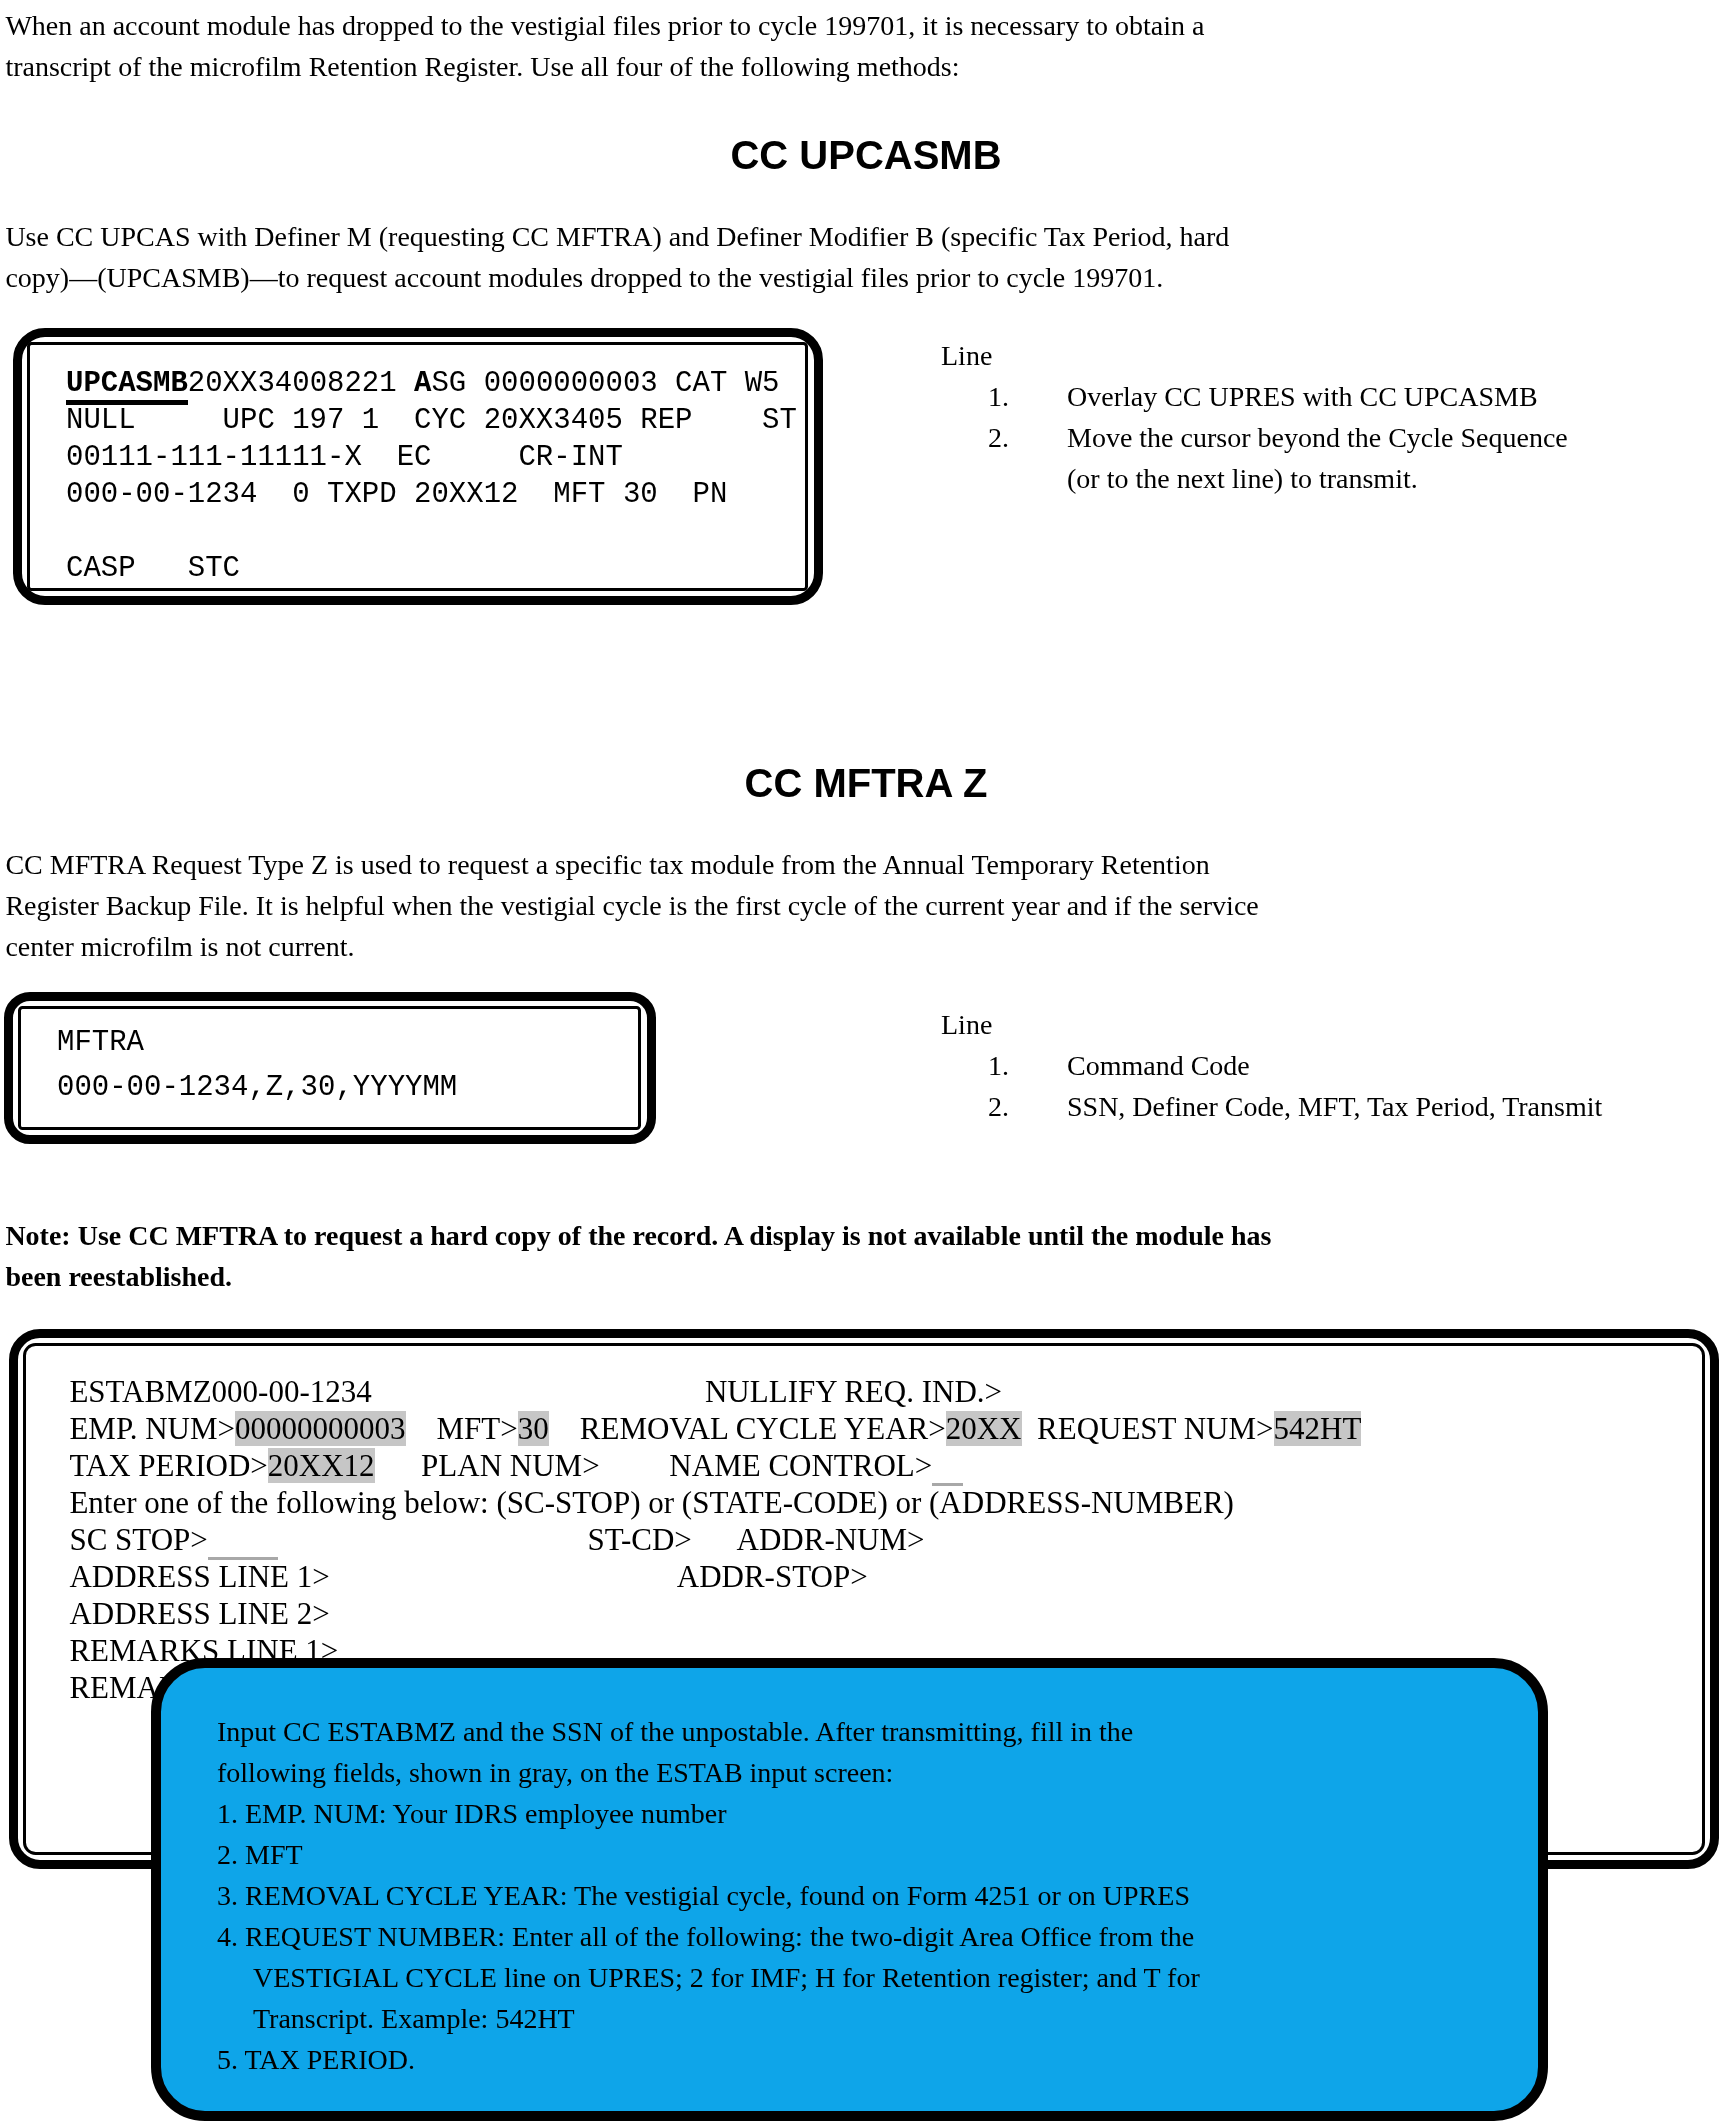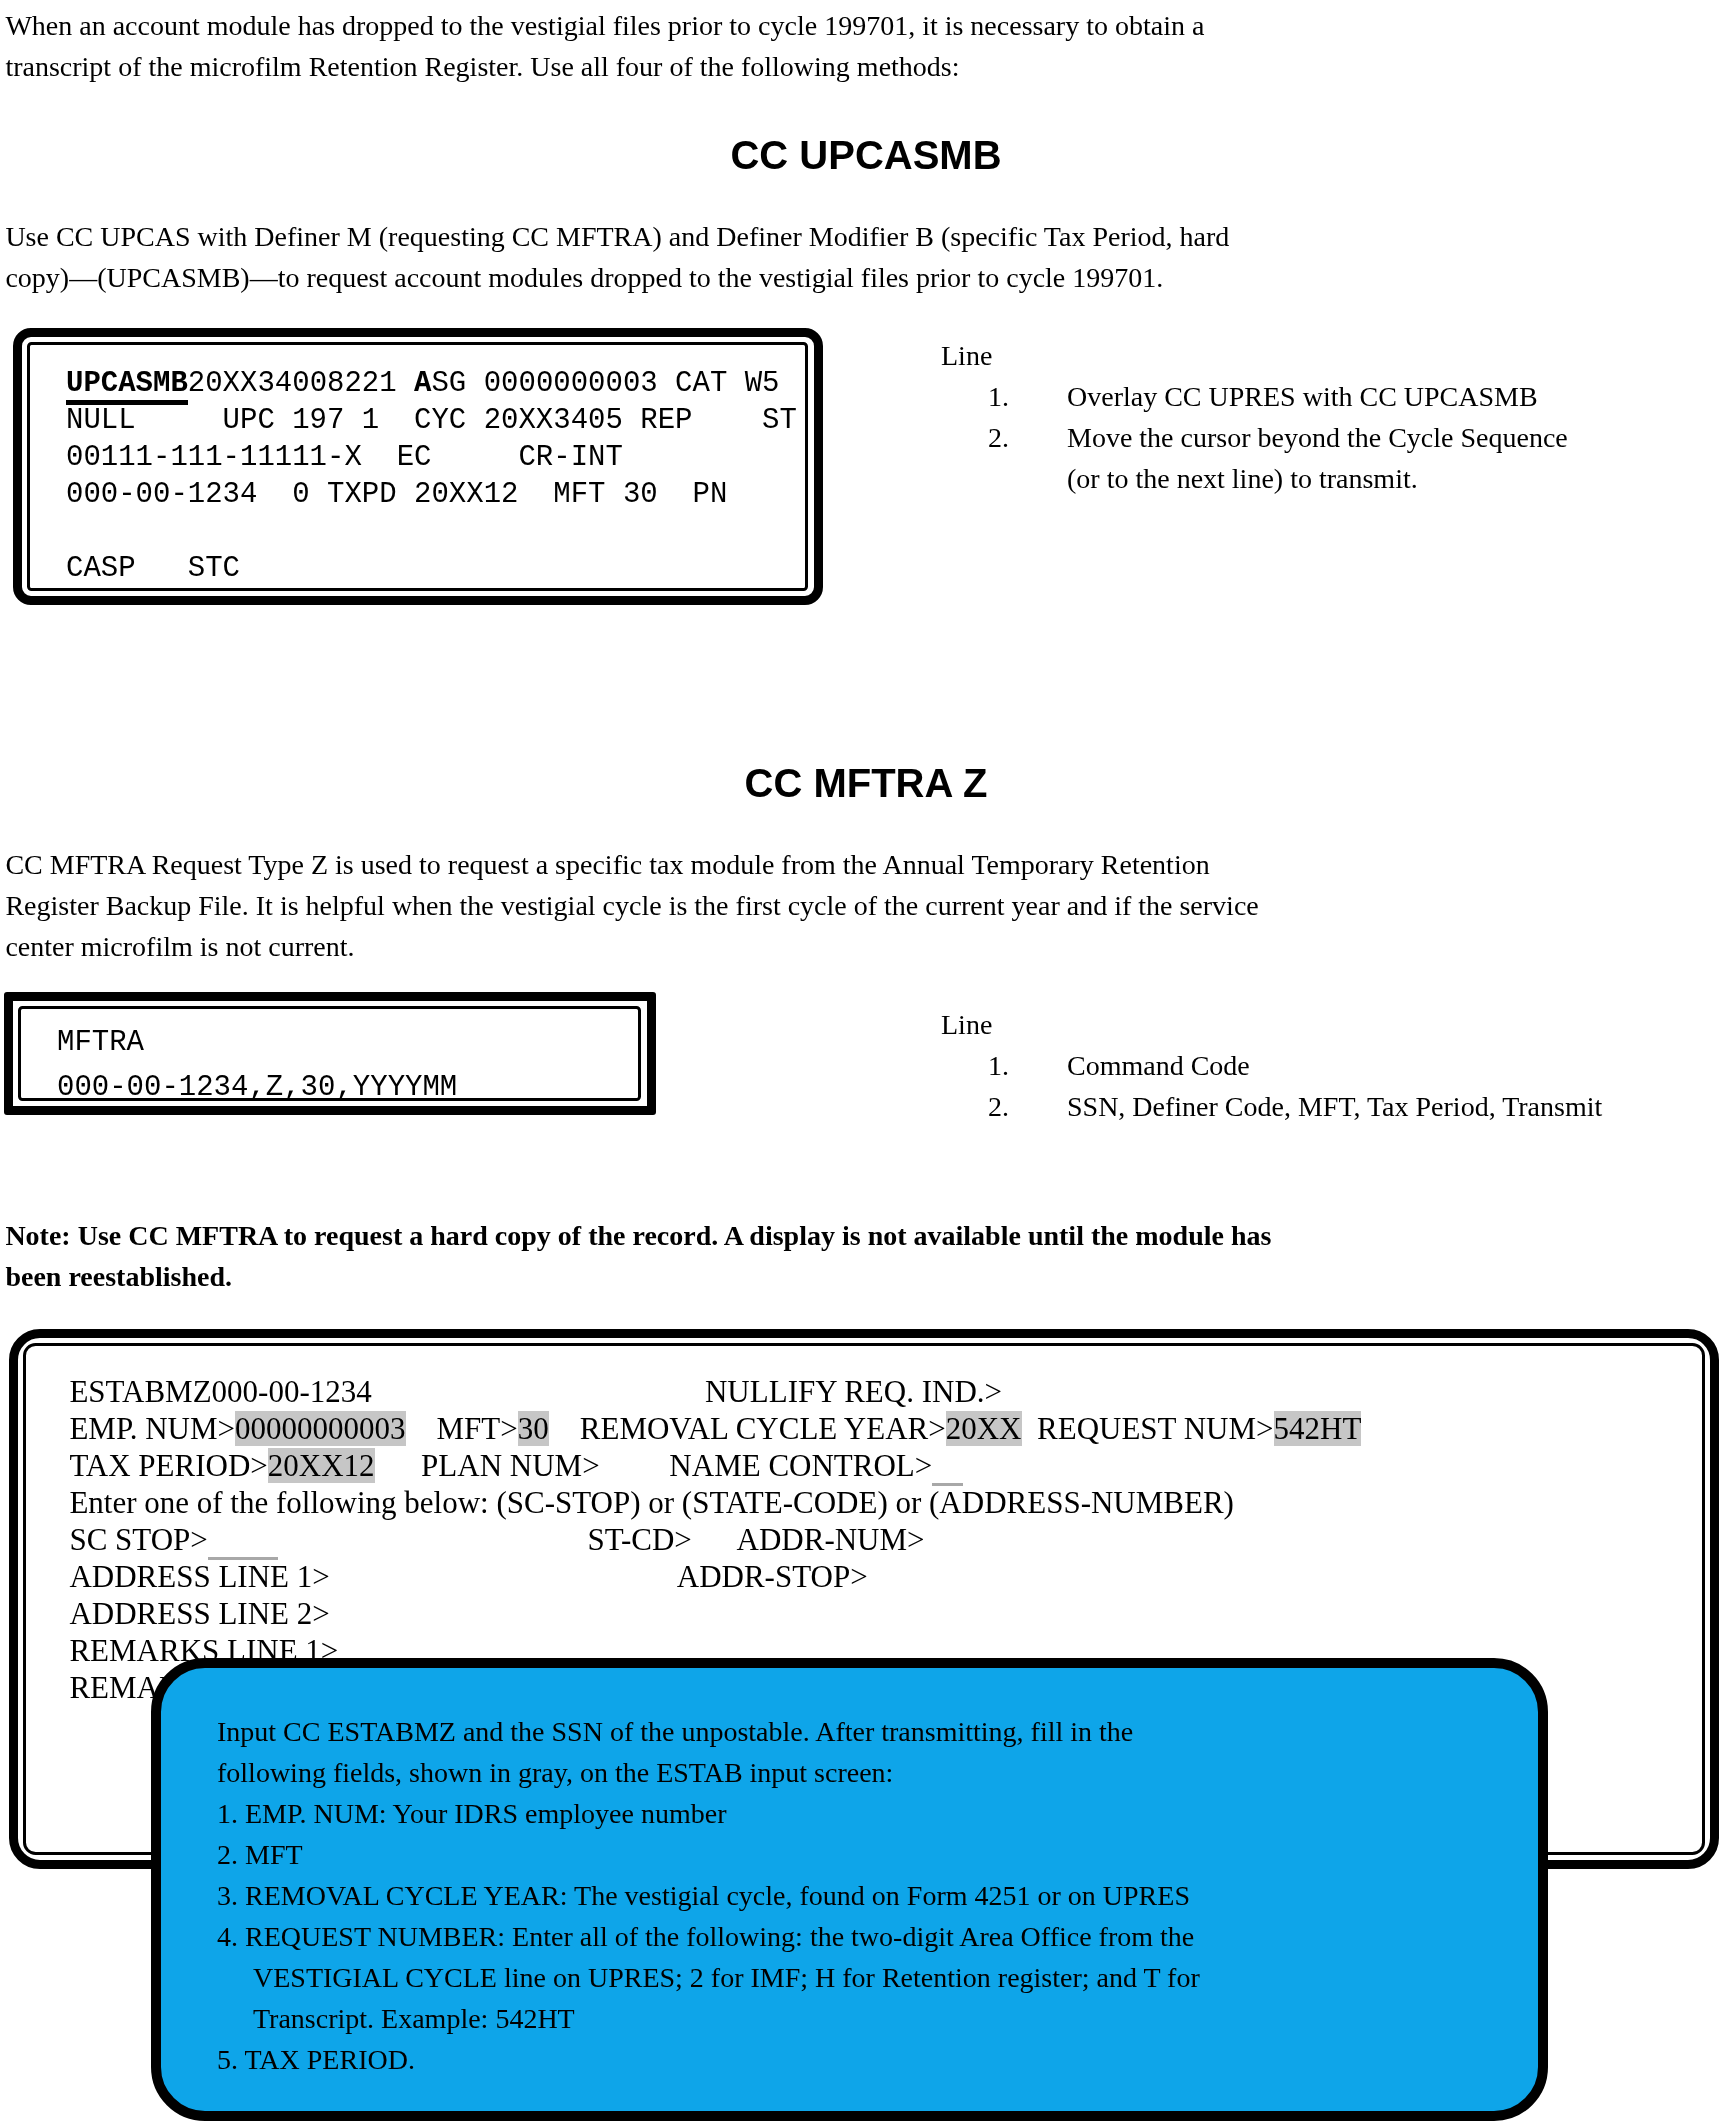--- a/index.html
+++ b/index.html
@@ -5,34 +5,34 @@
   html,body{margin:0;padding:0;background:#ffffff;}
   #page{position:relative;width:1732px;height:2128px;background:#ffffff;color:#000;
         font-family:"Liberation Serif", serif;overflow:hidden;padding-left:28px;}
 
   .para{position:absolute;font-size:28px;line-height:41px;white-space:pre-line;width:1701px;}
   .bold{font-weight:bold;}
   .heading{position:absolute;left:0;width:1732px;text-align:center;
            font-family:"Liberation Sans", sans-serif;font-weight:bold;font-size:40px;}
 
   
-  .screen{position:absolute;box-sizing:border-box;border:9px solid #000;border-radius:18px;
+  .screen{position:absolute;box-sizing:border-box;border:9px solid #000;border-radius:32px;
           padding:5.4px;background:#fff;}
   .screen-inner{box-sizing:border-box;border:3.6px solid #000;border-radius:4.5px;height:100%;
                 font-family:"Liberation Mono", monospace;}
   .tl{white-space:pre;}
   .tl .b{font-weight:bold;}
   .tl .u{border-bottom:5.4px solid #000;}
   .tl .hl{background:#c6c6c6;text-align:center;}
   .tl .fr{border-bottom:3.6px solid #a8a8a8;}
 
   #screen1{left:12.6px;top:328px;width:810px;height:277px;}
   #screen1 .screen-inner{padding:20px 0 0 36px;font-size:29px;line-height:37px;}
 
-  #screen2{left:3.6px;top:992px;width:652px;height:123px;border-radius:3px;}
+  #screen2{left:3.6px;top:992px;width:652px;height:152px;border-radius:26px;}
   #screen2 .screen-inner{padding:10.8px 0 0 36px;font-size:29px;line-height:45px;}
 
   #screen3{left:9px;top:1329px;width:1710px;height:540px;border-radius:31px;z-index:1;}
   #screen3 .screen-inner{padding:27px 0 0 43px;font-size:31px;line-height:37px;border-radius:12.6px;font-family:Liberation Serif, serif;}
 
   
   .sidelist{position:absolute;left:941px;font-size:28px;line-height:41px;width:756px;}
   .sidelist .li{display:flex;align-items:flex-start;}
   .sidelist .num{flex:0 0 79px;margin-left:47px;box-sizing:border-box;}
   .sidelist .itxt{white-space:pre-line;}

